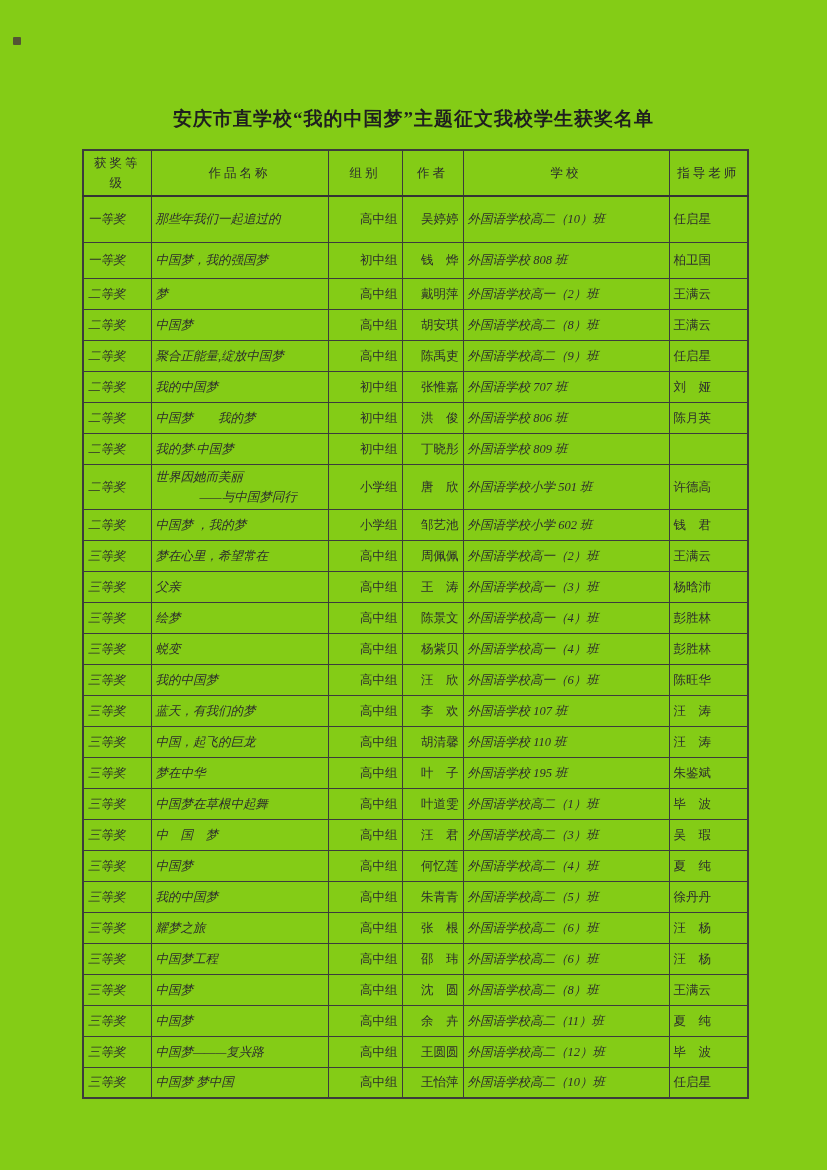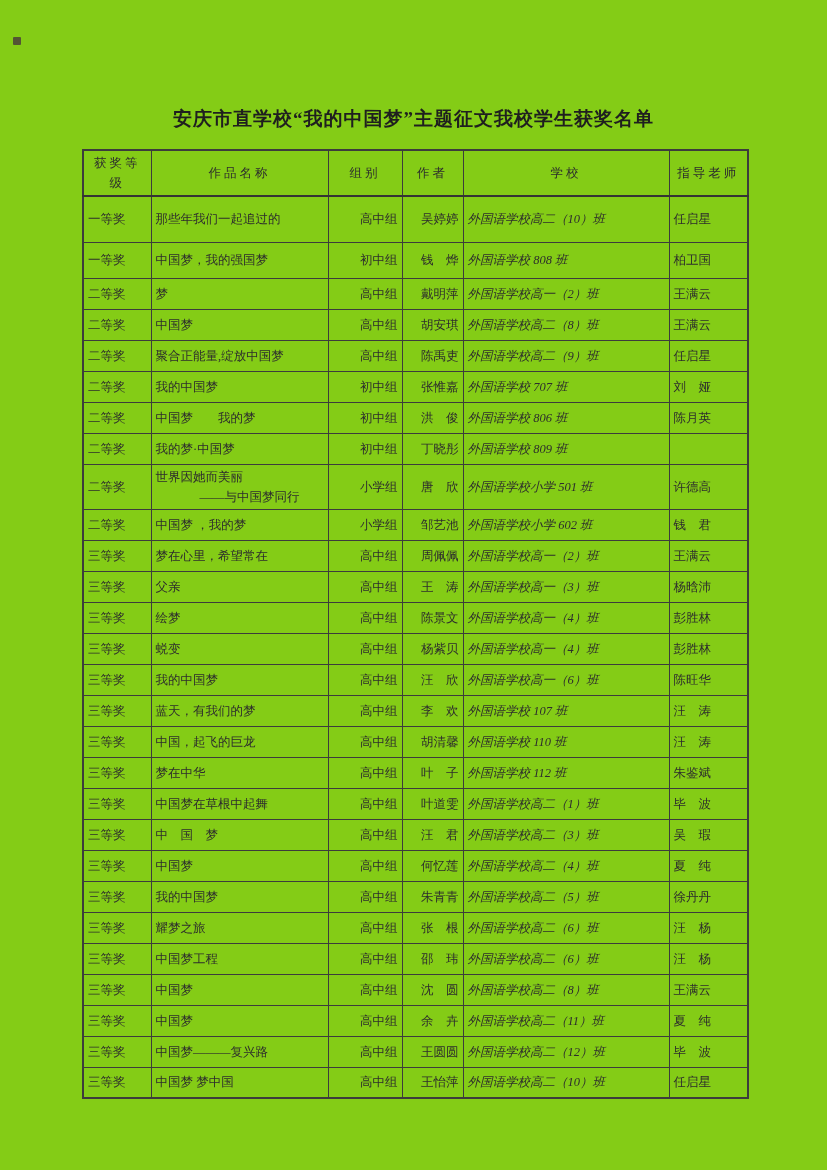--- a/index.html
+++ b/index.html
@@ -50,22 +50,22 @@
   }
   table.awards tbody tr{height:31px;}
   table.awards tbody tr:nth-child(1){height:46px;}
   table.awards tbody tr:nth-child(2){height:36px;}
   .col-award  {width:68px;}
   .col-title  {width:177px;}
   .col-group  {width:74px;}
   .col-author {width:61px;}
   .col-school {width:206px;}
   .col-teacher{width:79px;}
-  td.col-award  {padding-left:9px;}
-  td.col-title  {padding-left:12px;}
+  td.col-award  {padding-left:9px;font-style:italic;}
+  td.col-title  {padding-left:12px;font-style:italic;}
   td.col-group  {text-align:right;}
   td.col-author {text-align:right;}
   td.col-school {padding-left:12px;font-style:italic;}
   td.col-teacher{padding-left:11px;}
   .tline{display:block;}
   .tline-indent{padding-left:44px;}
 </style>
 </head>
 <body>
 
@@ -282,21 +282,21 @@
     <td class="col-teacher">汪　涛</td>
   </tr>
 
   <tr>
     <td class="col-award">三等奖</td>
     <td class="col-title">
             <span class="tline">梦在中华</span>
           </td>
     <td class="col-group">高中组</td>
     <td class="col-author">叶　子</td>
-    <td class="col-school">外国语学校 112 班</td>
+    <td class="col-school">外国语学校 195 班</td>
     <td class="col-teacher">朱鉴斌</td>
   </tr>
 
   <tr>
     <td class="col-award">三等奖</td>
     <td class="col-title">
             <span class="tline">中国梦在草根中起舞</span>
           </td>
     <td class="col-group">高中组</td>
     <td class="col-author">叶道雯</td>

